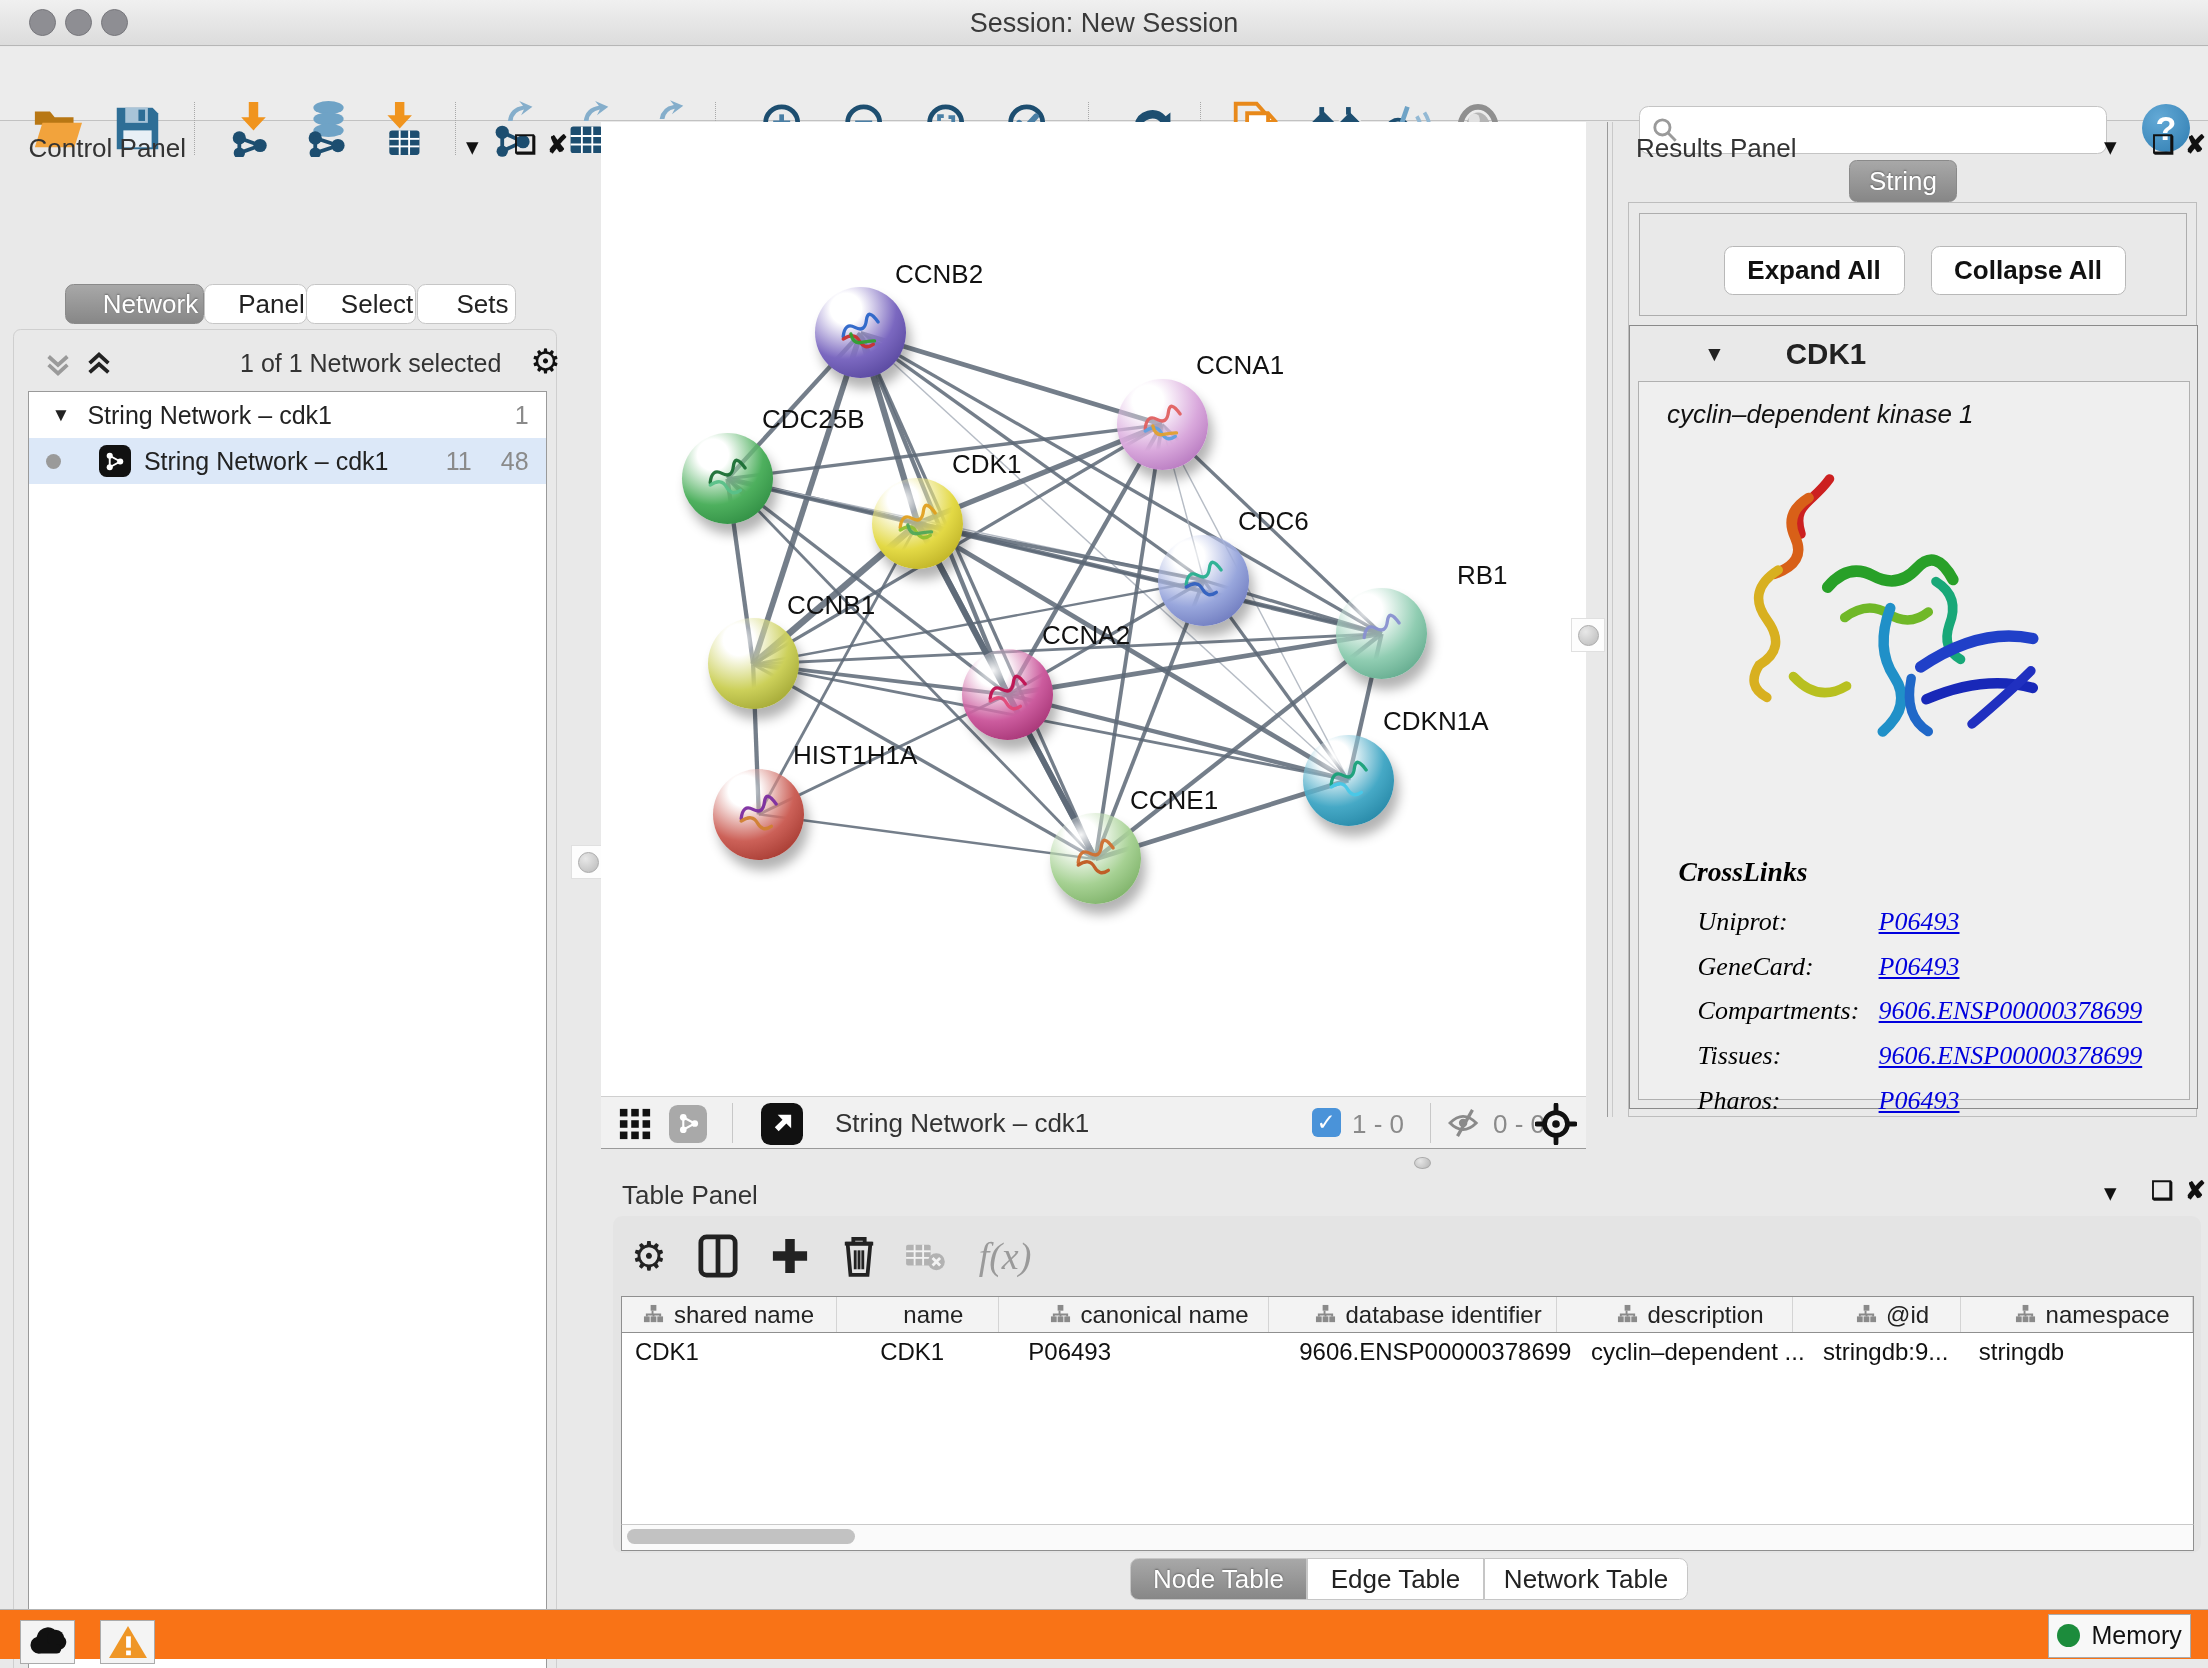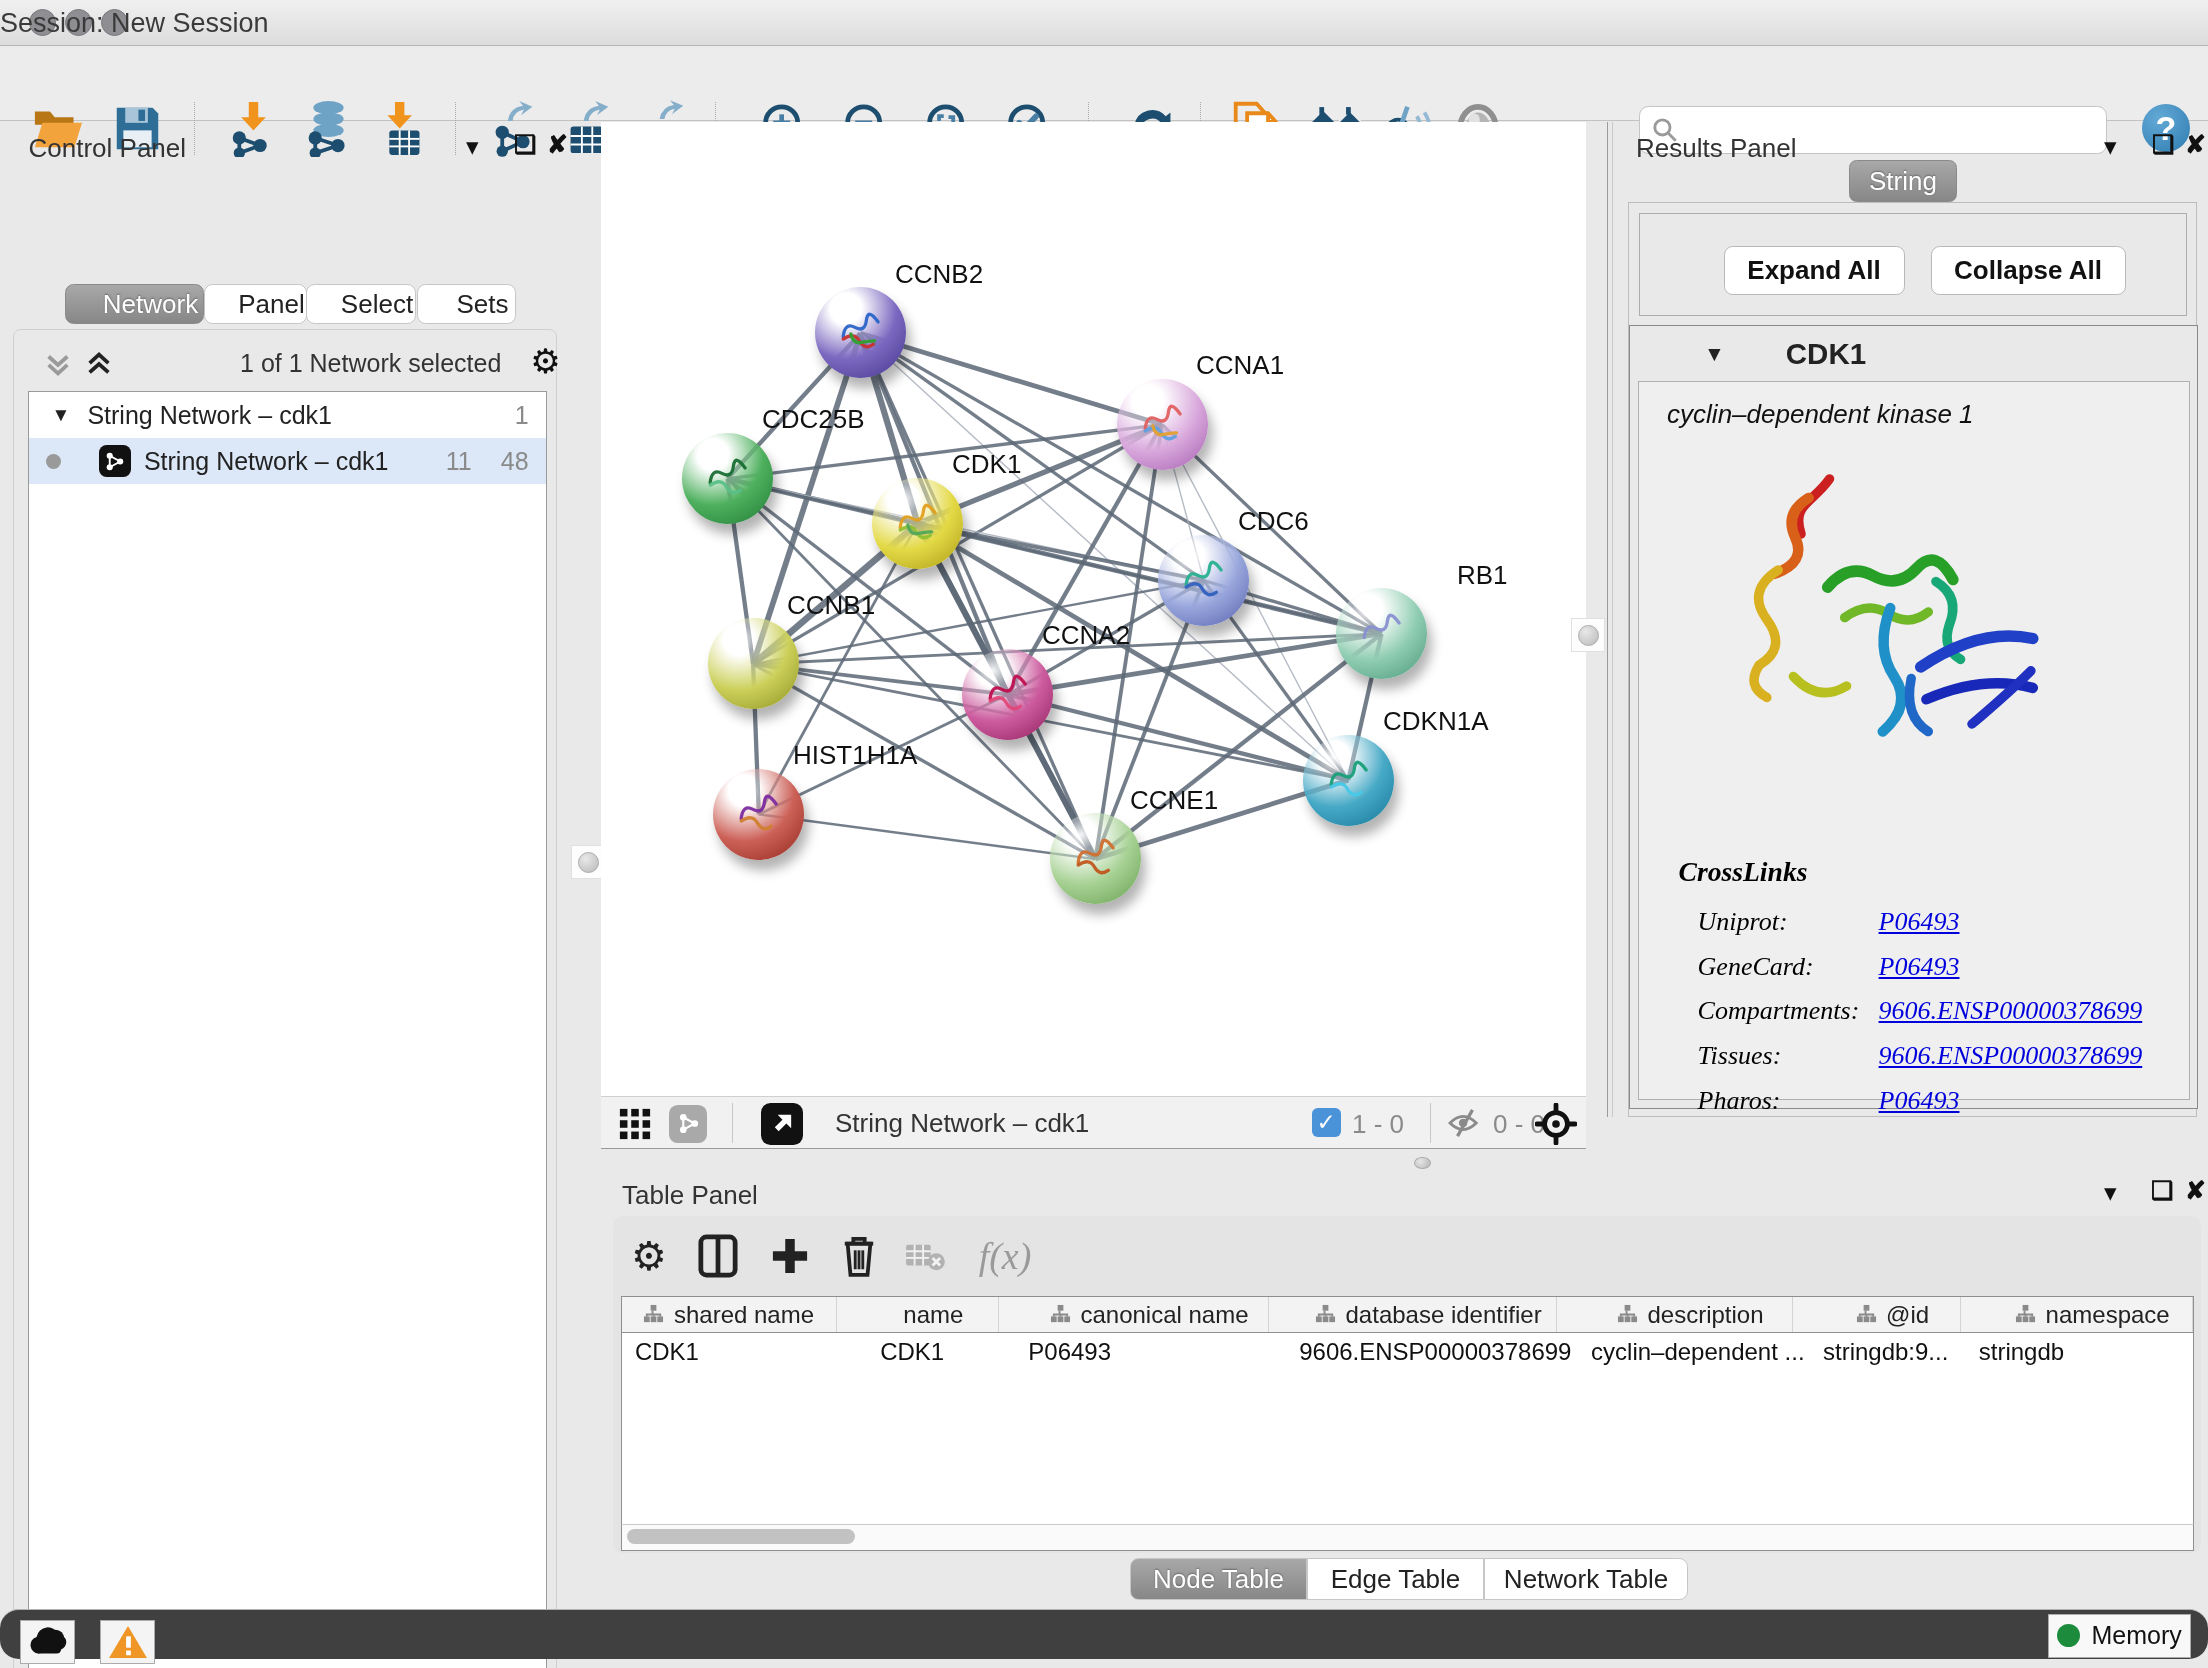--- a/index.html
+++ b/index.html
@@ -5,21 +5,21 @@
   * { margin:0; padding:0; box-sizing:border-box; }
   html,body { width:2208px; height:1668px; }
   body { font-family:"Liberation Sans", sans-serif; background:#e9e9e9; position:relative; overflow:hidden; color:#222; }
   .abs { position:absolute; }
 
   
   .titlebar { left:0; top:0; width:2208px; height:46px;
     background:linear-gradient(#f0f0f0,#dcdcdc); border-bottom:1px solid #b6b6b6; }
   .tl { position:absolute; top:8.6px; width:27px; height:27px; border-radius:50%;
     background:#8e8e93; border:1px solid #77777c; }
-  .win-title { position:absolute; top:7.6px; left:0; width:100%; text-align:left;
+  .win-title { position:absolute; top:7.6px; left:0; width:100%; text-align:center;
     font-size:27px; color:#3a3a3a; }
 
   
   .toolbar { left:0; top:47px; width:2208px; height:74px; background:#ececec;
     border-bottom:1px solid #c2c2c2; }
   .tbtn { position:absolute; top:53px; width:55px; height:57px; display:flex;
     align-items:center; justify-content:center; cursor:default; }
   .tsep { position:absolute; top:55px; width:0; height:53px; border-left:1.9px dotted #a8a8a8; }
   .searchbox { position:absolute; left:1639px; top:59px; width:468px; height:48px;
     background:#fff; border:1.9px solid #c4c4c4; border-radius:9.5px; display:flex; align-items:center; padding-left:11.4px; }
@@ -85,21 +85,21 @@
     font-size:24px; color:#222; border-right:1px solid #d4d4d4; overflow:hidden; white-space:nowrap; }
   .tbl-row { position:absolute; left:0; top:38px; width:100%; height:34px; display:flex; }
   .td { height:100%; font-size:24px; color:#111; display:flex; align-items:center; padding-left:13.3px; overflow:hidden; white-space:nowrap; }
   .hscroll { position:absolute; left:7.6px; top:308px; width:1573px; height:27px; background:#fafafa; border:1.9px solid #8f8f8f; border-top:1px solid #c9c9c9; }
   .hthumb { position:absolute; left:5.7px; top:3.8px; width:228px; height:15px; border-radius:7.6px; background:#c2c2c2; }
   .btab { position:absolute; top:1558px; height:42px; background:#fff; border:1px solid #c6c6c6;
     font-size:26px; display:flex; align-items:center; justify-content:center; color:#222; }
   .btab.sel { background:linear-gradient(#a8a8a8,#878787); color:#fff; text-shadow:0 -1px 1.9px rgba(0,0,0,.35); }
 
   
-  .footer { left:0; top:1609px; width:2208px; height:50px; background:#404040; border-top:1.9px solid #b2b2b2;border-radius:19px; }
+  .footer { left:0; top:1609px; width:2208px; height:50px; background:#f97316; border-top:1.9px solid #b2b2b2; }
   .fbtn { position:absolute; top:9.5px; width:55px; height:44px; background:#f4f4f4; border:1.9px solid #ababab; display:flex; align-items:center; justify-content:center; }
   .membtn { position:absolute; left:2048px; top:3.8px; width:143px; height:44px; background:#f8f8f8; border:1.9px solid #ababab;
     display:flex; align-items:center; justify-content:center; gap:11.4px; font-size:25px; color:#111; }
   .memdot { width:23px; height:23px; border-radius:50%; background:#1c8c3c; }
 
   svg { display:block; }
 </style>
 </head>
 <body>
 

